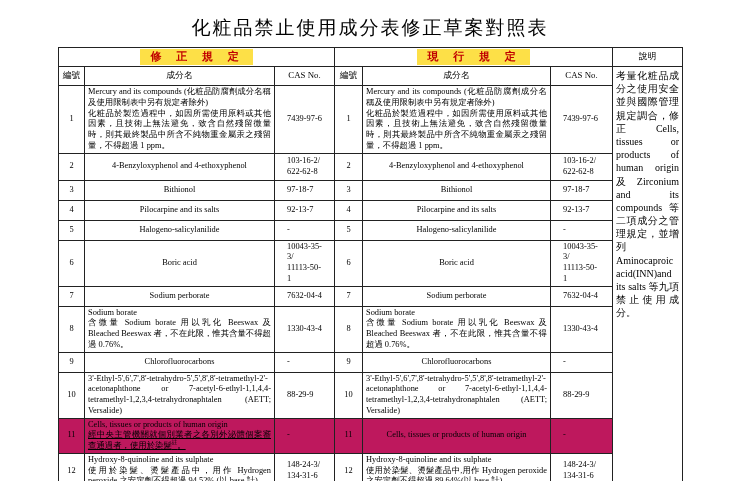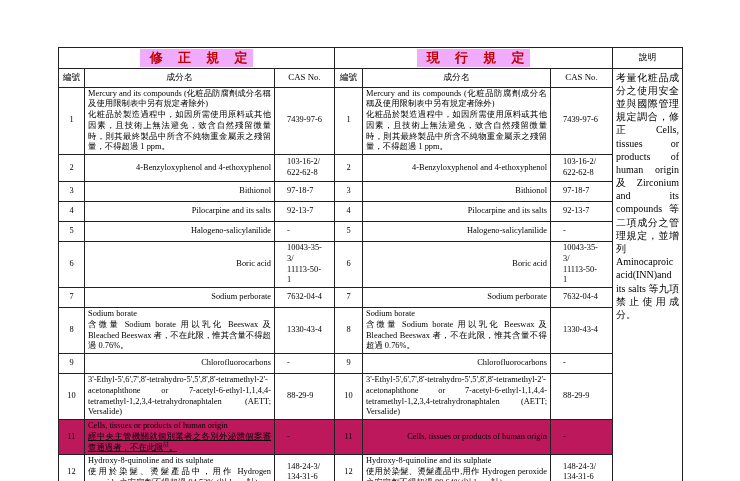--- a/index.html
+++ b/index.html
@@ -5,40 +5,41 @@
   html,body{margin:0;padding:0;background:#ffffff;}
   .page{position:relative;width:740px;height:481px;background:#ffffff;
         font-family:"Liberation Serif","DejaVu Serif",serif;color:#000;overflow:hidden;}
   .doc-title{position:absolute;top:15px;left:0;width:100%;text-align:center;
         font-size:19px;letter-spacing:2px;white-space:nowrap;}
   table.cmp{position:absolute;left:58px;top:47px;width:624px;
         border-collapse:collapse;table-layout:fixed;}
   th,td{border:1px solid #222;font-weight:normal;font-size:8.4px;line-height:1.28;
         padding:1px 3px;vertical-align:middle;word-wrap:break-word;}
   th.group{height:15px;padding:1px 0;text-align:center;}
-  .hl-label{display:inline-block;background:#f0abfc;color:#c00000;font-weight:bold;
-        font-size:13px;letter-spacing:6px;padding:1px 0 1px 10px;line-height:1.2;}
+  .hl-label{display:inline-block;background:#fde047;color:#c00000;font-weight:bold;
+        font-size:11px;letter-spacing:6px;padding:1px 8px 1px 10px;line-height:1.2;}
   th.colhead{height:16px;text-align:center;font-size:8.8px;padding:1px 0;}
   td.no{text-align:center;padding:1px 0;}
-  td.name{text-align:right;}
+  td.name{text-align:center;}
   td.jt{text-align:justify;margin-top:44px;}
   td.cas{white-space:pre-line;text-align:left;padding:1px 12px;}
   td.expl{vertical-align:top;text-align:justify;font-size:10px;line-height:1.32;padding:2px 3px;}
   tr.h-s td{height:17px;}
   tr.h-m td{height:24px;}
   tr.hl-row td{background:#be185d;}
   .np{margin:0;}
   .np:empty{display:none;}
   .underline{text-decoration:underline;}
   sup{font-size:5.5px;line-height:0;}
 </style>
 </head>
 <body>
 
 <div class="page">
+  <div class="doc-title">化粧品禁止使用成分表修正草案對照表</div>
 
   <table class="cmp">
     <colgroup>
       <col style="width:26px">
         <col style="width:190px">
         <col style="width:60px">
       <col style="width:28px">
         <col style="width:188px">
         <col style="width:62px">
       <col style="width:70px">
@@ -200,21 +201,21 @@
       <td class="name jt">
             <div class="np">3'-Ethyl-5',6',7',8'-tetrahydro-5',5',8',8'-tetramethyl-2'- acetonaphthone or 7-acetyl-6-ethyl-1,1,4,4-tetramethyl-1,2,3,4-tetrahydronaphtalen (AETT; Versalide)</div>
           </td>
       <td class="cas">88-29-9</td>
     </tr>
 
     <tr class="hl-row">
       <td class="no">11</td>
       <td class="name jt">
         <div class="np">Cells, tissues or products of human origin</div>
-        <div class="np"><span class="underline"><span>經中央主管機關就個別業者之各別外泌體個案審查通過者，不在此限</span><sup>註</sup><span>。</span></span></div>
+        <div class="np"><span class="underline"><span>經中央主管機關就個別業者之各別外泌體個案審查通過者，使用於染髮</span><sup>註</sup><span>。</span></span></div>
       </td>
       <td class="cas">-</td>
       <td class="no">11</td>
       <td class="name">
             <div class="np">Cells, tissues or products of human origin</div>
           </td>
       <td class="cas">-</td>
     </tr>
 
     <tr>

